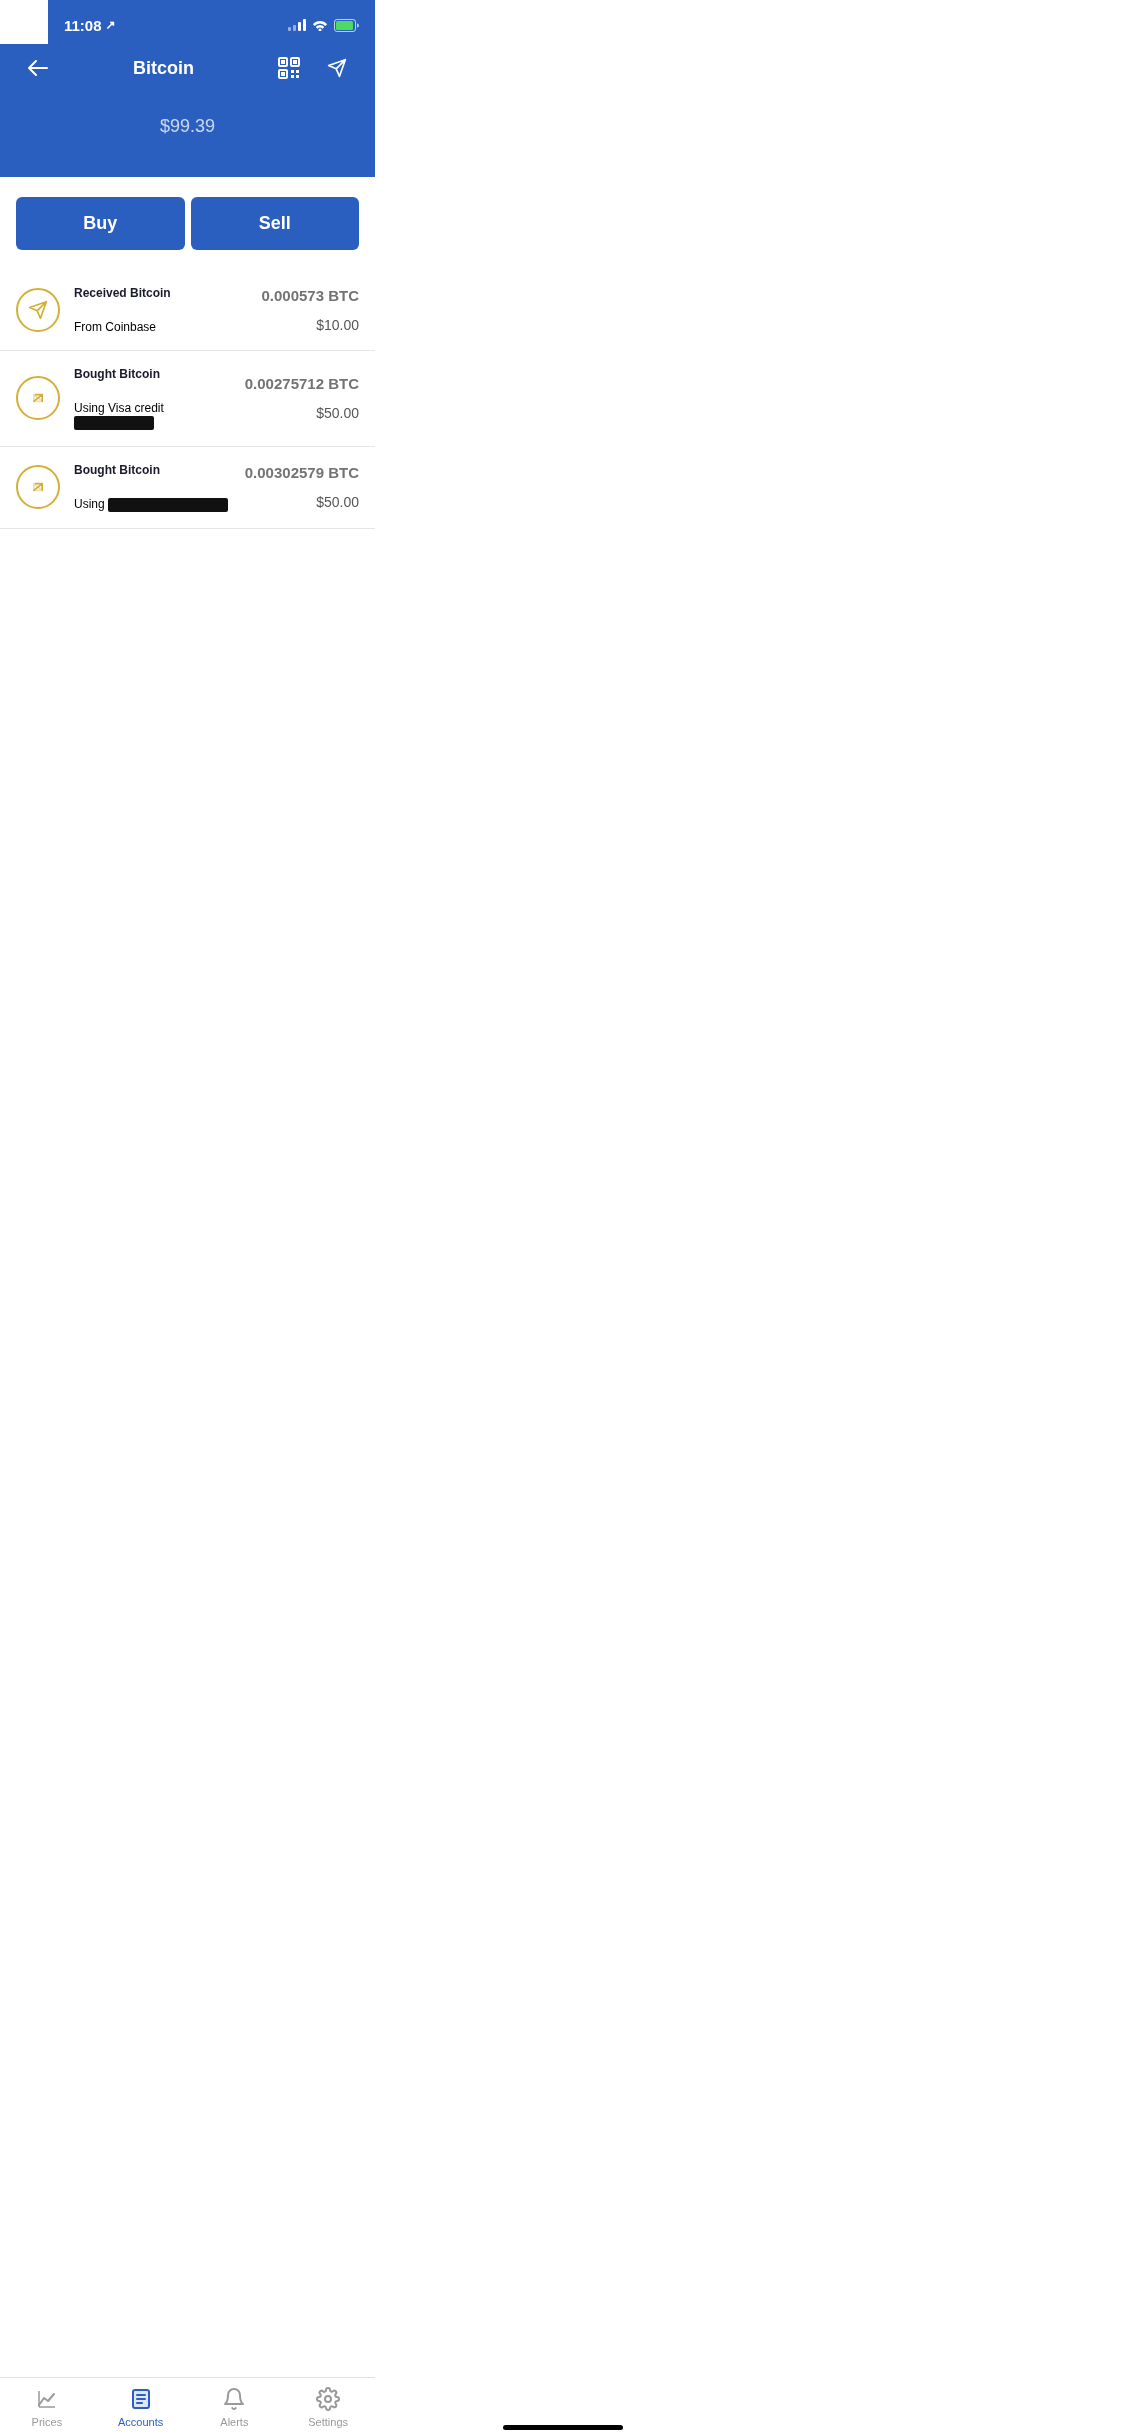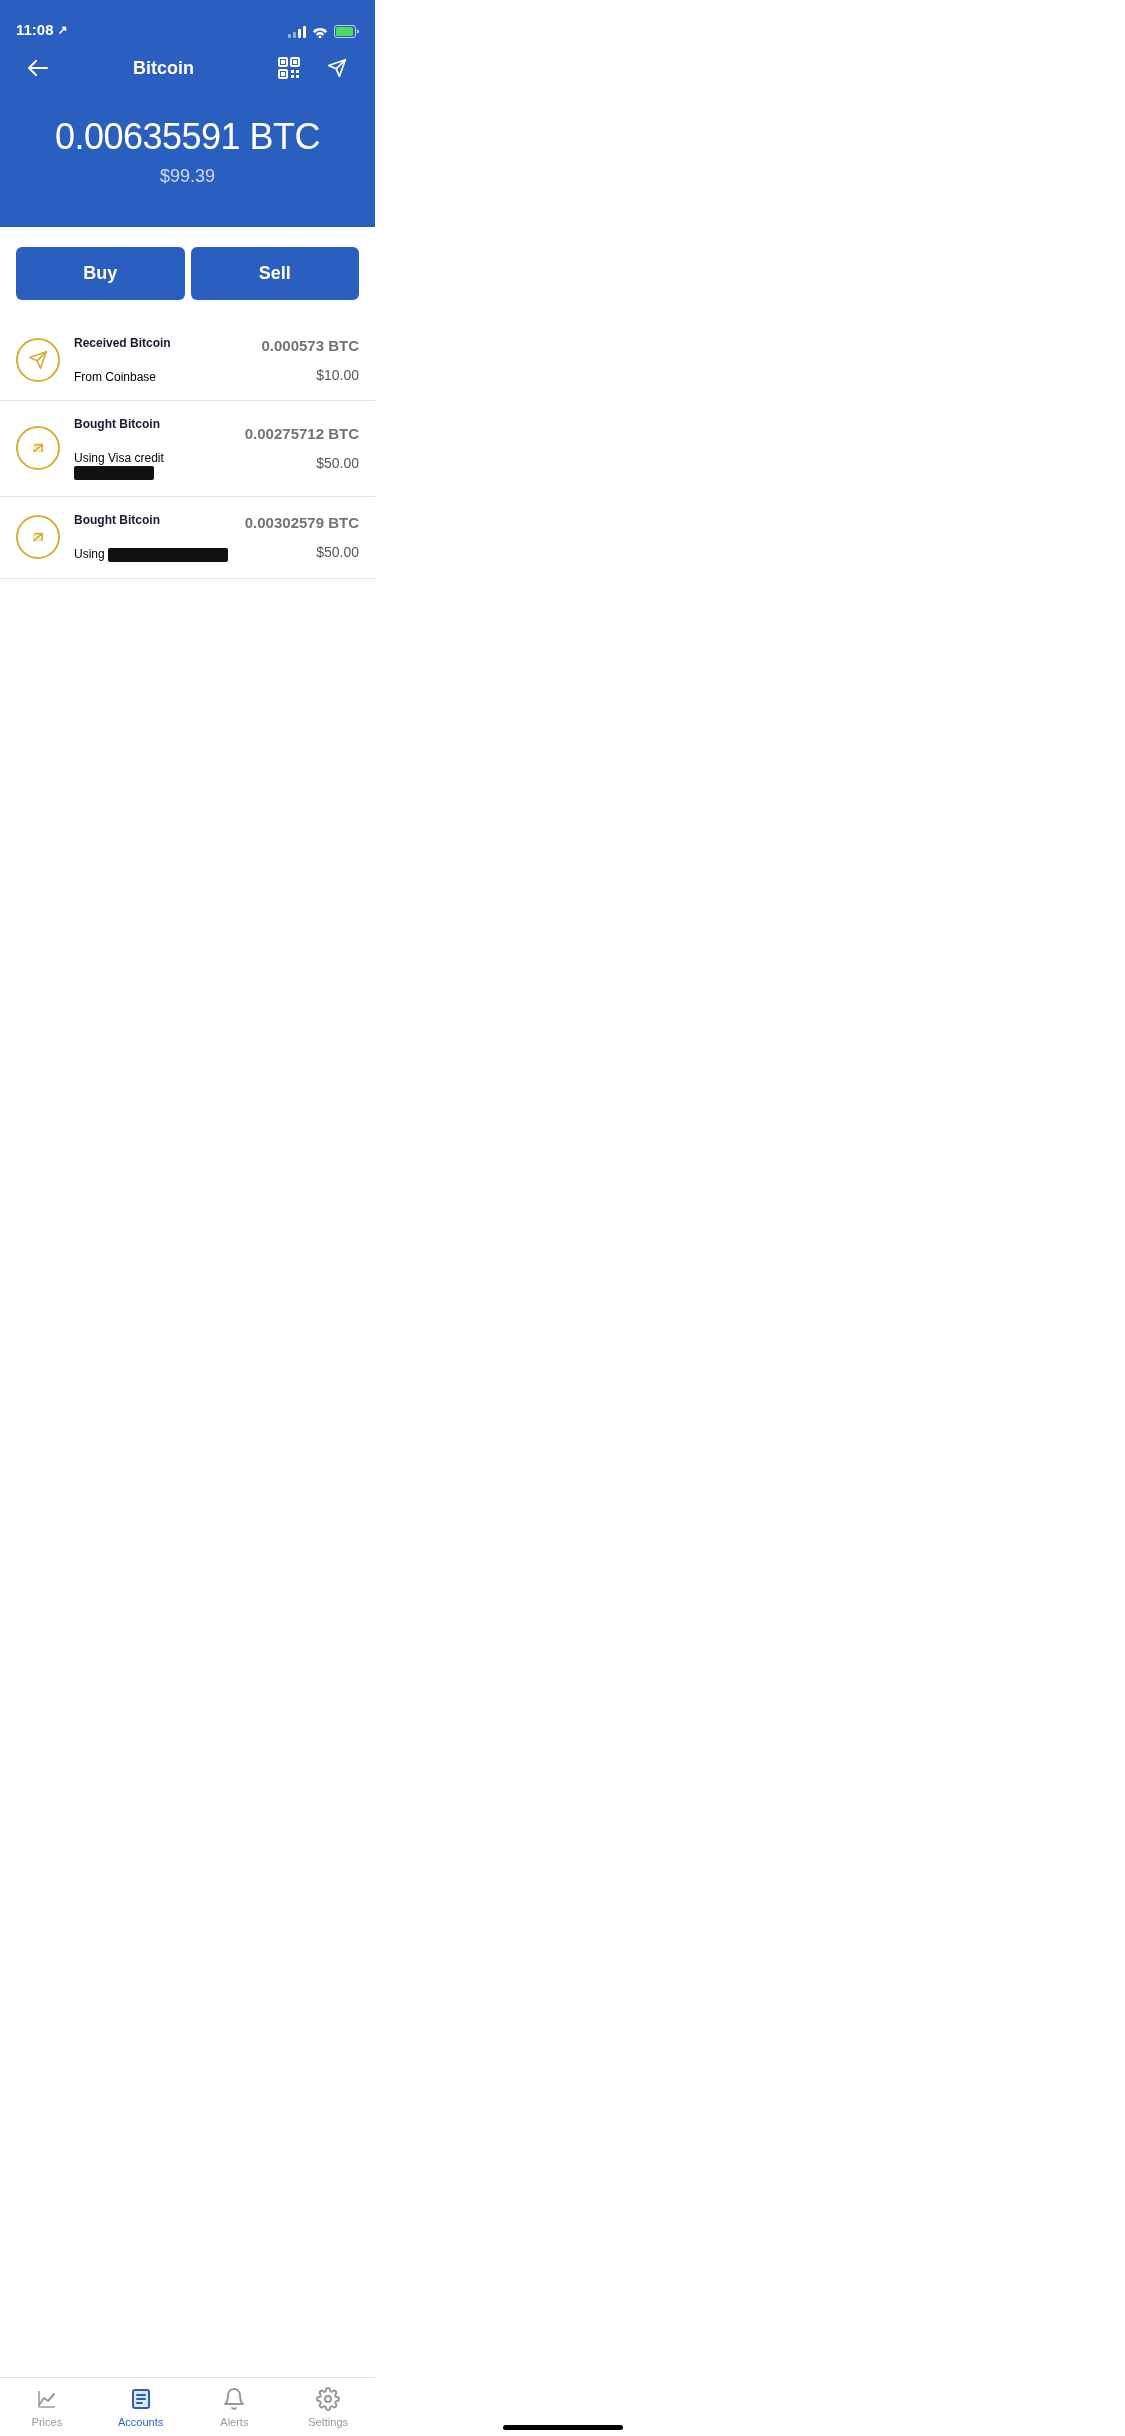--- a/index.html
+++ b/index.html
@@ -13,23 +13,24 @@
       position: relative;
       overflow-x: hidden;
     }
 
     
     .status-bar {
       background: #2B5FBF;
       color: #fff;
       display: flex;
       justify-content: space-between;
-      align-items: flex-end;
+      align-items: center;
       padding: 12px 16px 6px;
       height: 44px;
+      margin-left: 48px;
     }
     .status-time {
       font-size: 15px;
       font-weight: 600;
       display: flex;
       align-items: center;
       gap: 4px;
     }
     .status-icons {
       display: flex;
@@ -276,21 +277,20 @@
     </div>
     <div class="header-icon">
       <svg width="20" height="20" viewBox="0 0 24 24" fill="none">
         <path d="M22 2L11 13M22 2L15 22l-4-9-9-4 20-7z" stroke="white" stroke-width="2" stroke-linecap="round" stroke-linejoin="round"></path>
       </svg>
     </div>
   </div>
 </div>
 
 <div class="balance-section">
-  <div class="balance-btc">0.00635591 BTC</div>
   <div class="balance-usd">$99.39</div>
 </div>
 
 <div class="content-area">
 
   <div class="action-buttons">
     <button class="btn-buy">Buy</button>
     <button class="btn-sell">Sell</button>
   </div>
 

